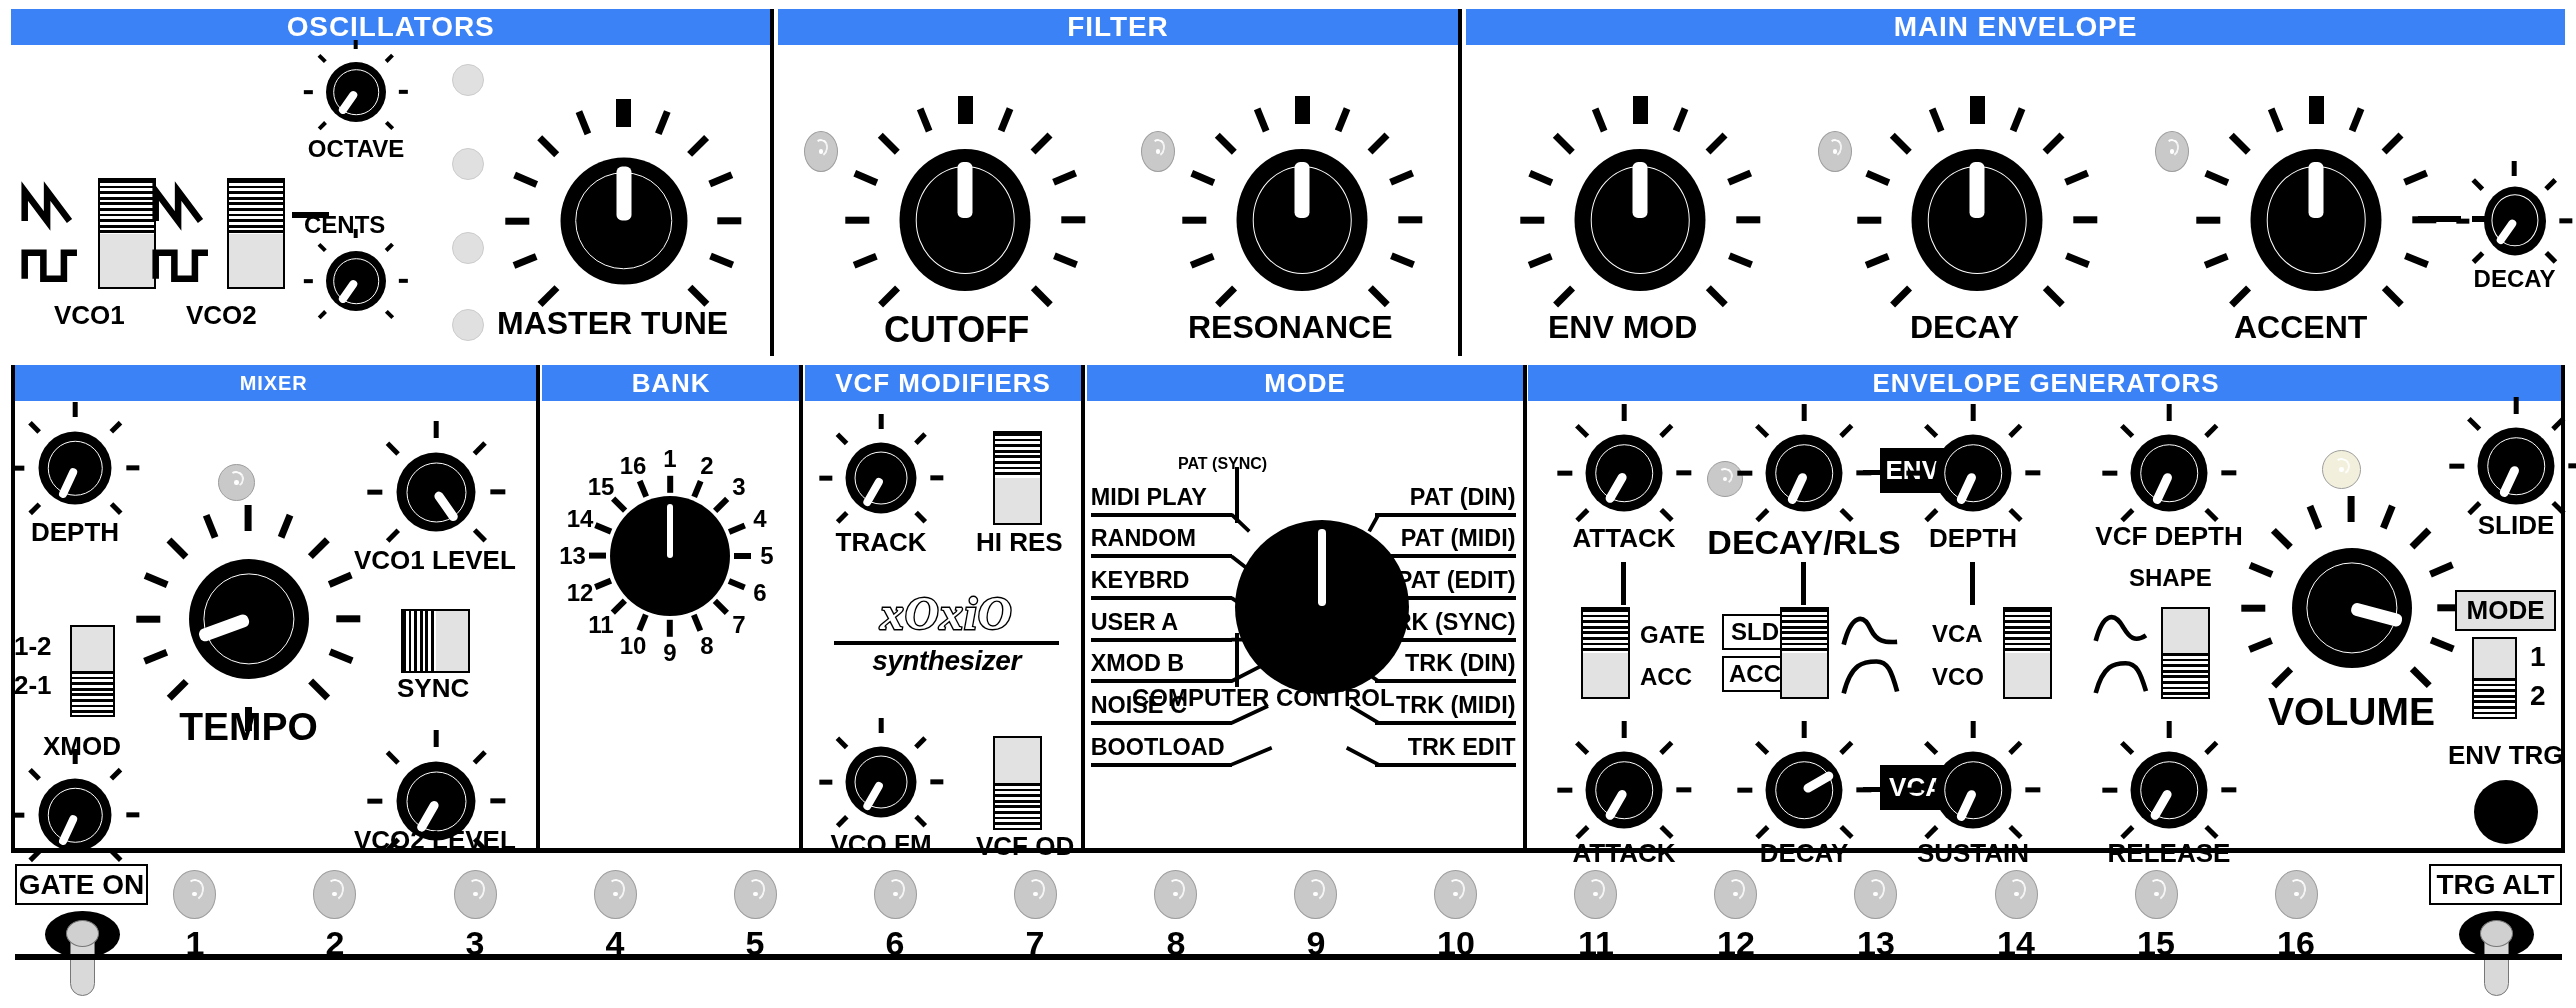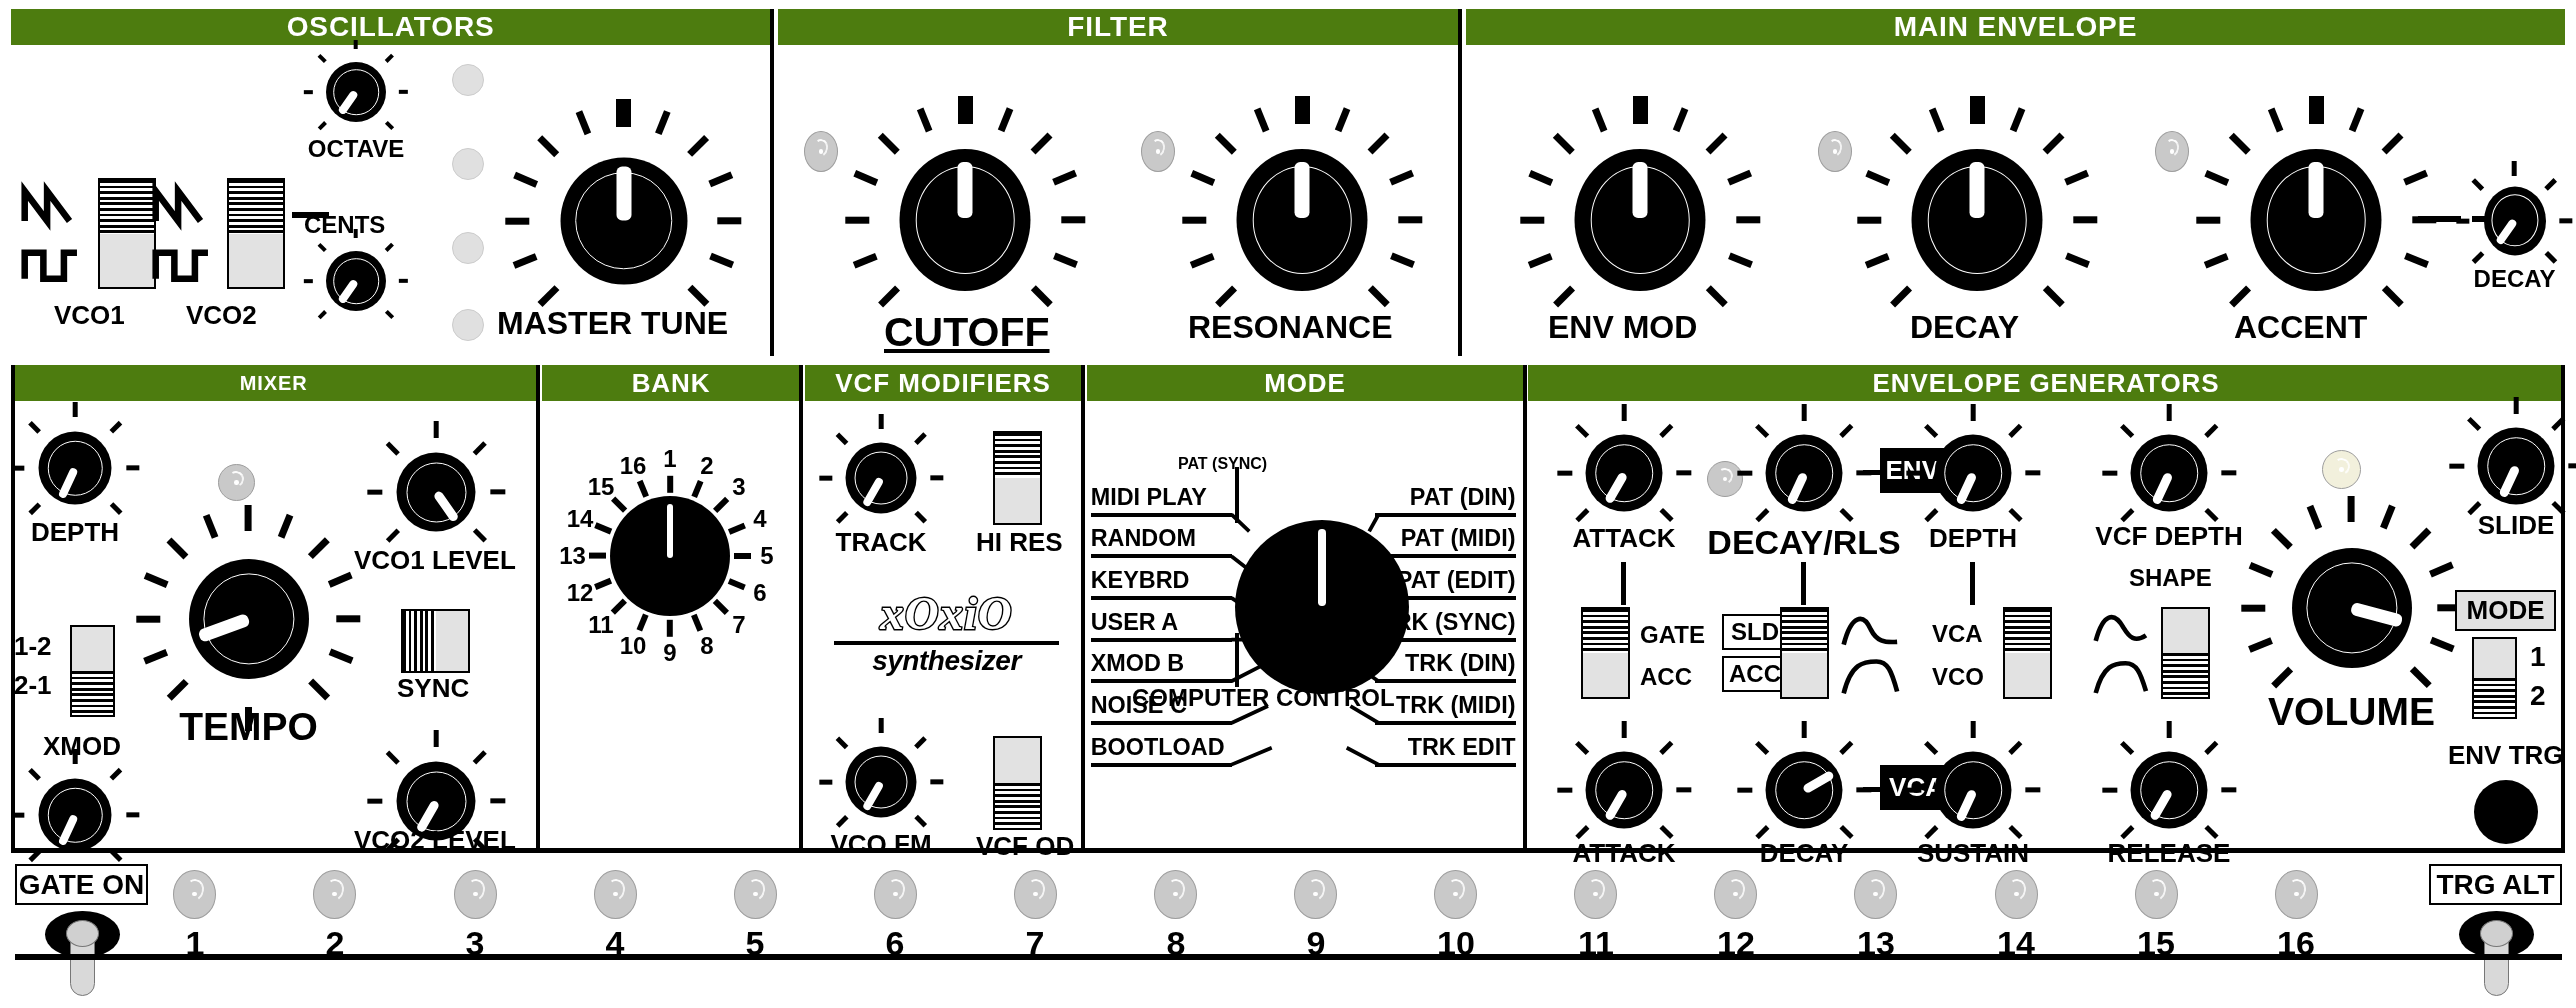--- a/index.html
+++ b/index.html
@@ -7,21 +7,21 @@
     width:2576px; height:1008px;
     background:#ffffff;
     font-family:"Liberation Sans", sans-serif;
     overflow:hidden;
     position:relative;
   }
   .panel { position:absolute; left:0; top:0; width:2576px; height:1008px; }
 
   
   .hdr {
-    position:absolute; background:#4d7c0f; color:#fff;
+    position:absolute; background:#3b82f6; color:#fff;
     display:flex; align-items:center; justify-content:center;
     font-weight:bold; letter-spacing:0.9px;
     font-size:28px; height:36px;
   }
   .hdr span { display:block; line-height:1; }
 
   
   .vrule { position:absolute; background:#000; width:3.7px; }
   .hrule { position:absolute; background:#000; height:4.7px; }
 
@@ -267,21 +267,21 @@
       <i style="width:6.6px;height:24px;margin-left:-3.3px;transform:rotate(90deg) translateY(96px);"></i>
       <i style="width:6.6px;height:24px;margin-left:-3.3px;transform:rotate(292deg) translateY(96px);"></i>
       <i style="width:6.6px;height:24px;margin-left:-3.3px;transform:rotate(68deg) translateY(96px);"></i>
       <i style="width:6.6px;height:24px;margin-left:-3.3px;transform:rotate(315deg) translateY(96px);"></i>
       <i style="width:6.6px;height:24px;margin-left:-3.3px;transform:rotate(45deg) translateY(96px);"></i>
     </div>
     <div class="knob" style="width:131px;height:142px;">
       <div class="pointer" style="width:15px;height:56px;margin-left:-7.5px;margin-top:-58px;transform:rotate(0deg);"></div>
     </div>
   </div>
-  <div class="txt" style="left:884px; top:309px; font-size:41px;text-decoration:underline;">CUTOFF</div>
+  <div class="txt" style="left:884px; top:309px; font-size:36px;">CUTOFF</div>
 
   <div class="led" style="left:1141px; top:131px; width:34px; height:41px;">
     <div class="gl"></div>
     <div class="dot"></div>
   </div>
   <div class="knobwrap" style="left:1199px; top:112px; width:206px; height:216px;">
     <div class="ticks">
       <i style="width:15px;height:28px;margin-left:-7.5px;transform:rotate(180deg) translateY(96px);"></i>
       <i style="width:6.6px;height:24px;margin-left:-3.3px;transform:rotate(202deg) translateY(96px);"></i>
       <i style="width:6.6px;height:24px;margin-left:-3.3px;transform:rotate(158deg) translateY(96px);"></i>

